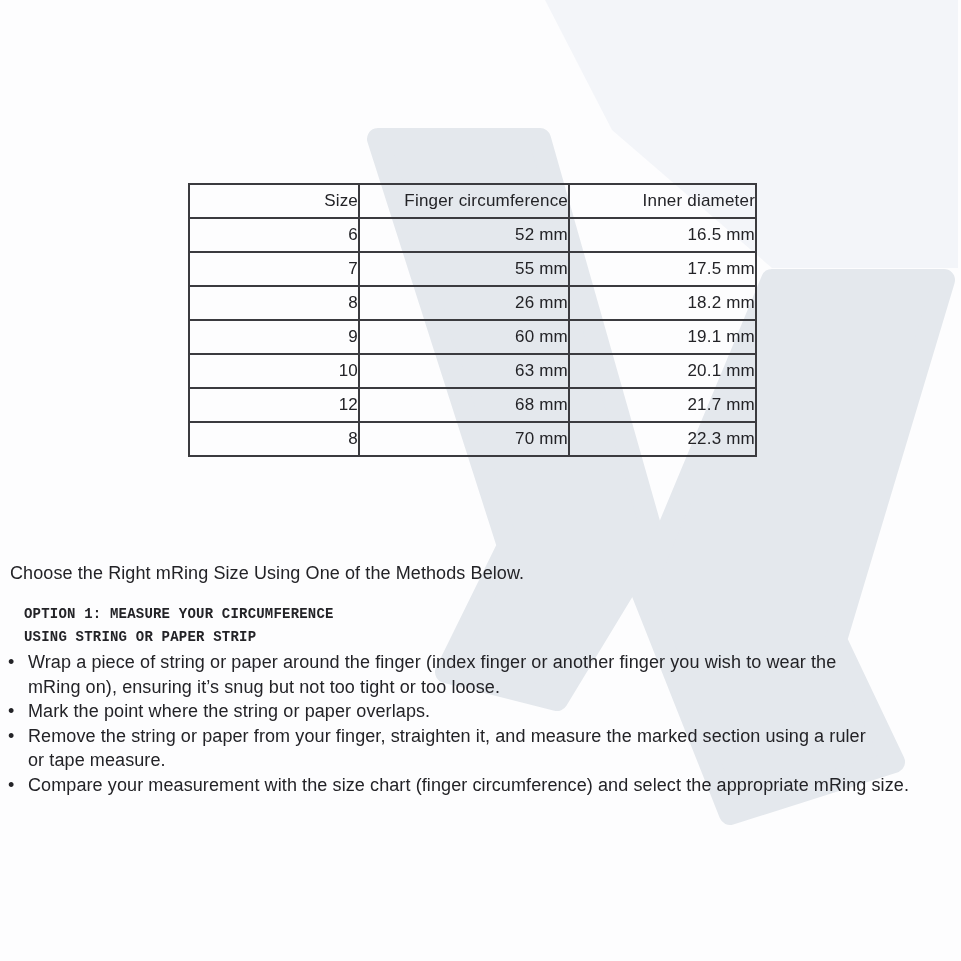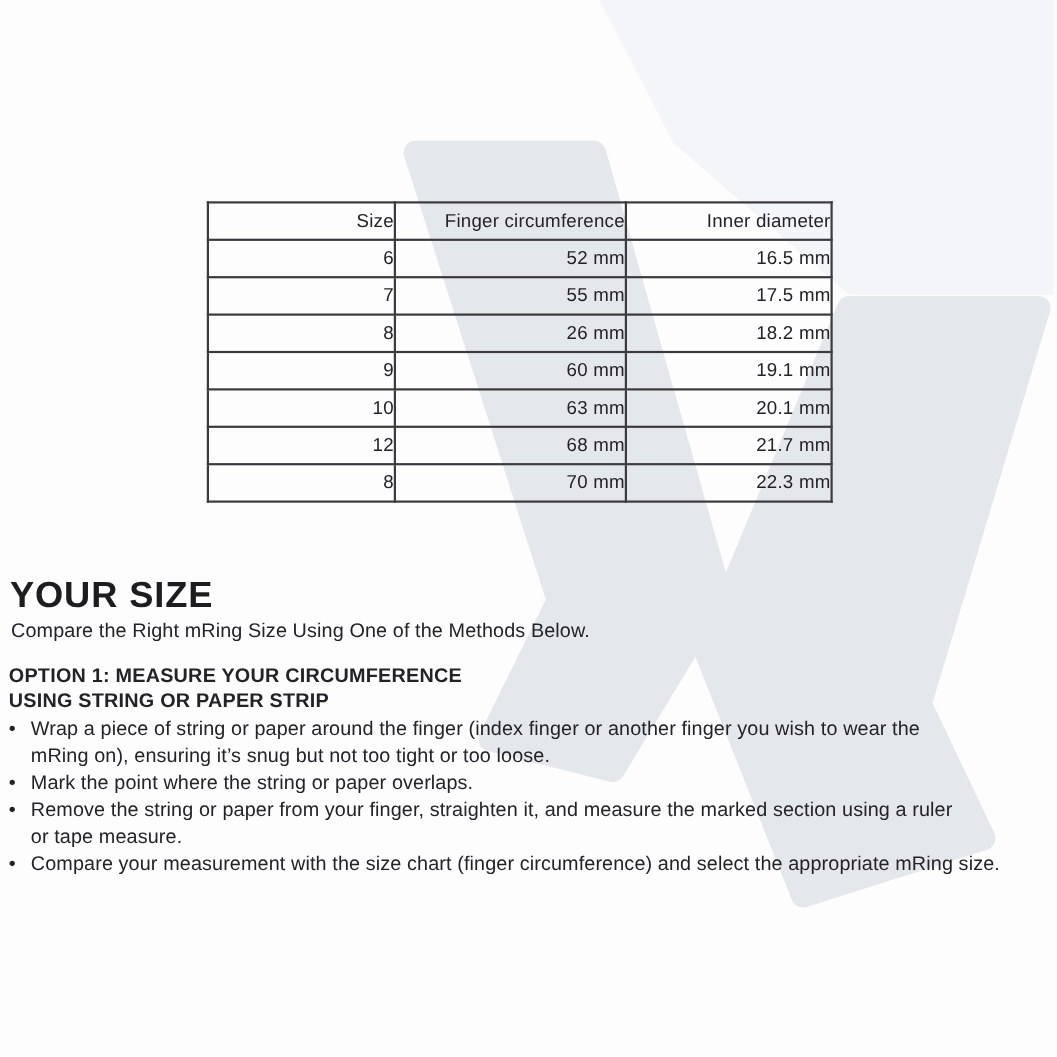--- a/index.html
+++ b/index.html
@@ -27,22 +27,22 @@
 
   .title{
     position:absolute;left:9px;top:524px;
     font-size:33px;font-weight:700;letter-spacing:.8px;line-height:34px;color:#1d1d20;
   }
   .subtitle{
     position:absolute;left:10px;top:562px;
     font-size:18px;font-weight:500;letter-spacing:.1px;line-height:22px;
   }
   .option-heading{
-    position:absolute;left:8px;top:603px;
-    font-size:18px;font-weight:700;letter-spacing:.2px;line-height:23px;
+    position:absolute;left:24px;top:603px;
+    font-size:14px;font-weight:700;letter-spacing:.2px;line-height:23px;font-family:Liberation Mono, monospace;
   }
   .bullets{
     position:absolute;left:8px;top:650px;width:950px;
     font-size:18px;line-height:24.5px;letter-spacing:.1px;
   }
   .bullet{display:flex;align-items:flex-start;}
   .bullet .dot{width:20px;flex:none;}
   .bullet .lines{white-space:pre-line;flex:1;}
 </style>
 </head>
@@ -103,23 +103,22 @@
         <td>21.7 mm</td>
       </tr>
         <tr>
         <td>8</td>
         <td>70 mm</td>
         <td>22.3 mm</td>
       </tr>
       </tbody>
   </table>
 
-  <h1 class="title">YOUR SIZE</h1>
 
-  <p class="subtitle">Compare the Right mRing Size Using One of the Methods Below.</p>
+  <p class="subtitle">Choose the Right mRing Size Using One of the Methods Below.</p>
 
   <div class="option-heading">
     <div>OPTION 1: MEASURE YOUR CIRCUMFERENCE</div>
     <div>USING STRING OR PAPER STRIP</div>
   </div>
 
   <div class="bullets">
 
   <div class="bullet">
       <span class="dot">•</span>

